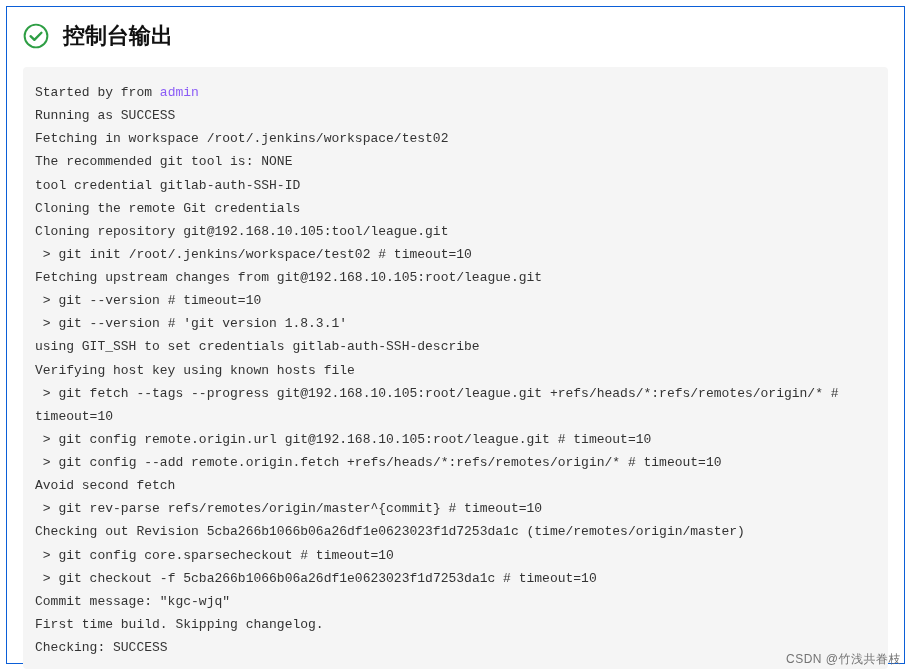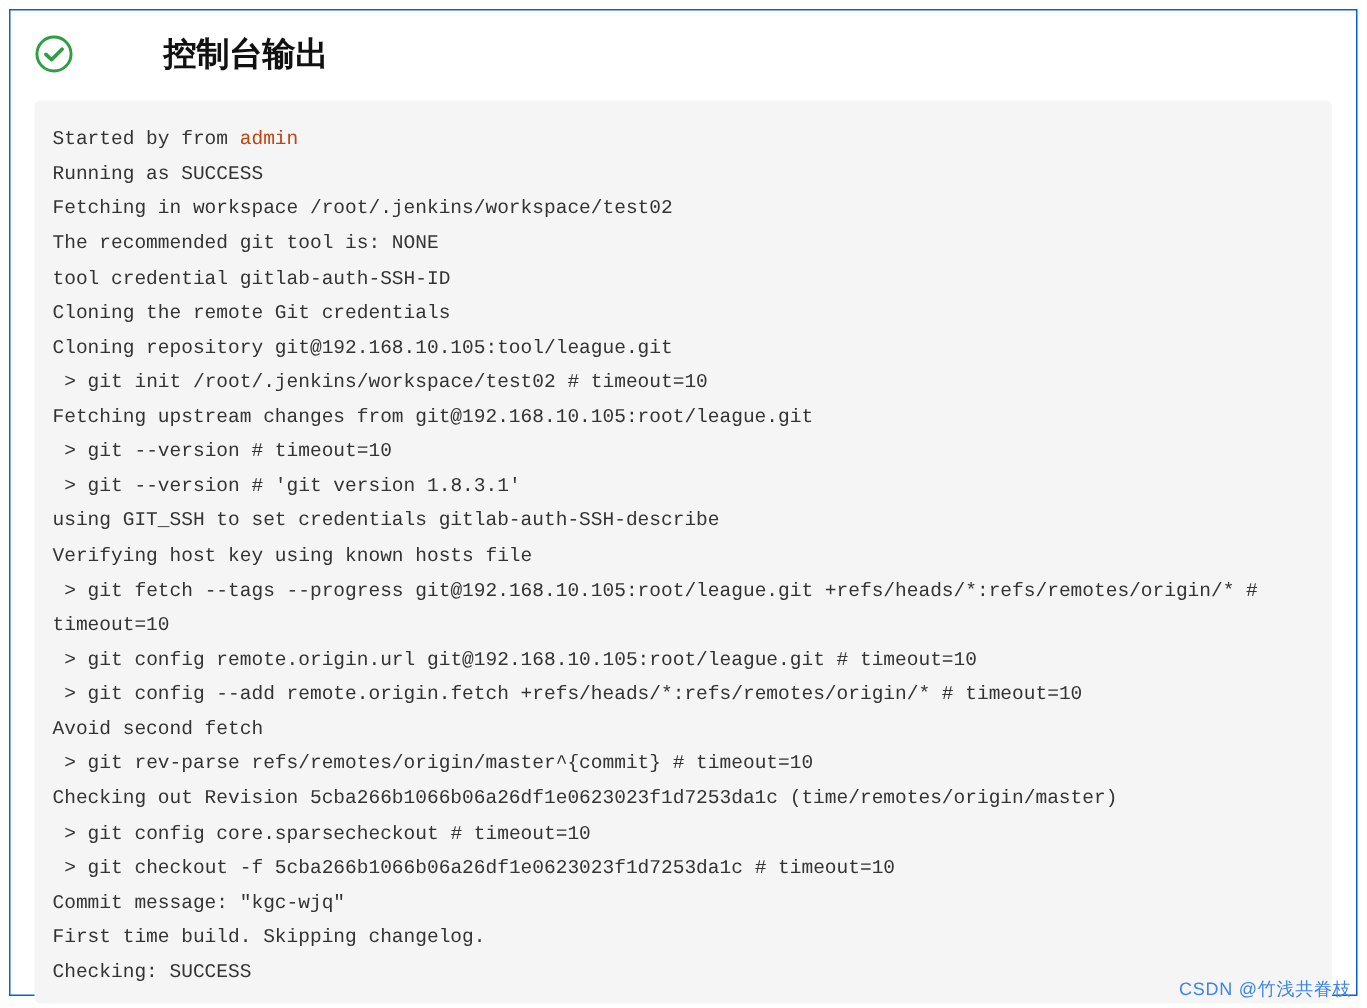--- a/index.html
+++ b/index.html
@@ -16,21 +16,20 @@
     border: 1px solid #0b5ed7;
     margin: 6px;
     padding: 14px 16px 8px 16px;
     box-sizing: border-box;
     height: 658px;
   }
   .header {
     display: flex;
     align-items: center;
     margin-bottom: 16px;
-    gap: 46px;
   }
   .check-icon {
     width: 26px;
     height: 26px;
     margin-right: 14px;
     flex: 0 0 auto;
   }
   .check-icon svg { width: 26px; height: 26px; display: block; }
   .title {
     font-size: 22px;
@@ -42,29 +41,29 @@
     border-radius: 4px;
     padding: 14px 12px 10px 12px;
     font-family: Consolas, "Courier New", monospace;
     font-size: 13px;
     line-height: 1.78;
     color: #333;
     white-space: pre-wrap;
     word-break: break-word;
   }
   .console a {
-    color: #c2410c;
+    color: #8b5cf6;
     text-decoration: none;
   }
   .watermark {
     position: absolute;
     right: 10px;
     bottom: 4px;
     font-size: 12px;
-    color: #3b82f6;
+    color: #737373;
     letter-spacing: 0.5px;
     pointer-events: none;
     text-align: center;
   }
 </style>
 </head>
 <body>
 
 <div class="panel">
   <div class="header">

